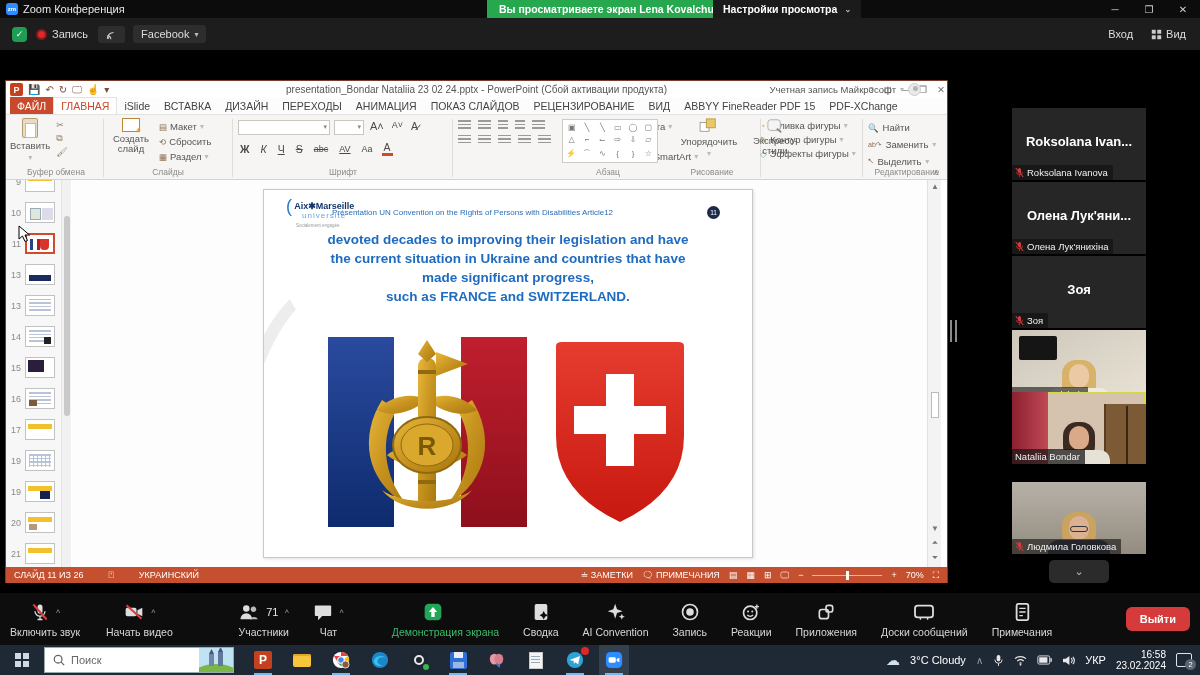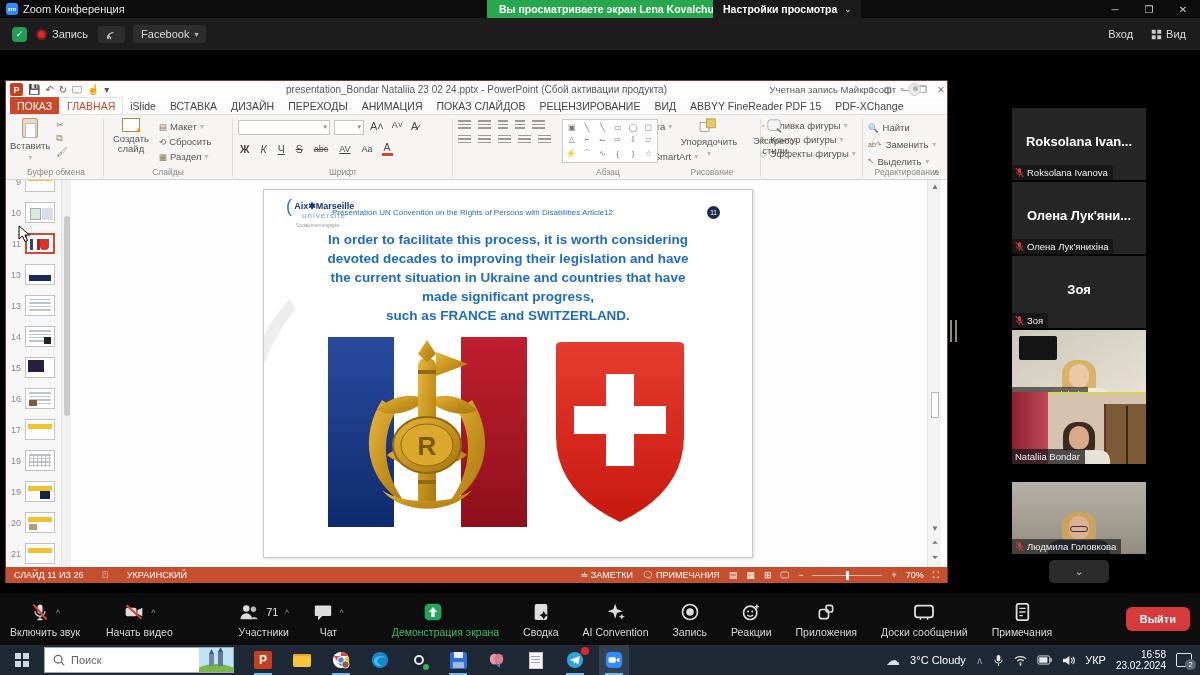--- a/index.html
+++ b/index.html
@@ -97,21 +97,21 @@
   .flagFR .r{flex:1;background:linear-gradient(180deg,#c01f2e,#8e0f1c);}
   .emblem{position:absolute;left:88px;top:150px;width:150px;height:185px;}
   .shieldCH{position:absolute;left:282px;top:150px;width:148px;height:186px;}
 
   
   .vscroll{position:absolute;left:921px;top:99px;width:14px;height:387px;background:#f3f3f3;border-left:1px solid #e2e2e2;color:#777;font-size:8px;}
   .vscroll .th{position:absolute;left:3px;width:8px;top:212px;height:26px;background:#fff;border:1px solid #bbb;}
   .vscroll .a{position:absolute;left:0;width:14px;text-align:center;}
 
   
-  .pstatus{position:absolute;left:0;top:486px;width:100%;height:16px;background:#c5502f;color:#fff;font-size:9px;display:flex;align-items:center;gap:19px;padding:0 8px;}
+  .pstatus{position:absolute;left:0;top:486px;width:100%;height:16px;background:#c5502f;color:#fff;font-size:9px;display:flex;align-items:center;gap:25px;padding:0 8px;}
   .pstatus .right{margin-left:auto;display:flex;align-items:center;gap:9px;}
   .zslider{width:70px;height:1px;background:#e7b5a4;position:relative;}
   .zslider:after{content:"";position:absolute;left:34px;top:-4px;width:3px;height:9px;background:#fff;}
 
   
   .handle{left:950px;top:320px;width:7px;height:22px;border-left:2px solid #8a8a8a;border-right:2px solid #8a8a8a;}
 
   
   .tile{position:absolute;left:1012px;width:134px;height:72px;background:#262626;overflow:hidden;}
   .tile-name{position:absolute;left:0;right:0;top:26px;text-align:center;color:#fff;font-weight:bold;font-size:13px;}
@@ -218,21 +218,21 @@
         <span>?</span>
         <span>⊡</span>
         <span>─</span>
         <span>❐</span>
         <span>✕</span>
       </span>
     </div>
 
     <div class="ppt-tabs">
 
-    <span class="tab">ПОКАЗ</span>
+    <span class="tab">ФАЙЛ</span>
         <span class="tab">ГЛАВНАЯ</span>
         <span class="tab">iSlide</span>
         <span class="tab">ВСТАВКА</span>
         <span class="tab">ДИЗАЙН</span>
         <span class="tab">ПЕРЕХОДЫ</span>
         <span class="tab">АНИМАЦИЯ</span>
         <span class="tab">ПОКАЗ СЛАЙДОВ</span>
         <span class="tab">РЕЦЕНЗИРОВАНИЕ</span>
         <span class="tab">ВИД</span>
         <span class="tab">ABBYY FineReader PDF 15</span>
@@ -528,21 +528,20 @@
         <div class="swoosh"></div>
         <div class="amu">
           <span class="par">(</span>
           <span>Aix✱Marseille</span><br>
           <span class="uni" style="margin-left:16px">université</span><br>
           <span class="tag" style="margin-left:10px">Socialement engagée</span>
         </div>
         <div class="slideheader">Présentation UN Convention on the Rights of Persons with Disabilities Article12</div>
         <div class="badge11">11</div>
         <div class="slidebody">
-          <div>In order to facilitate this process, it is worth considering</div>
           <div>devoted decades to improving their legislation and have</div>
           <div>the current situation in Ukraine and countries that have</div>
           <div>made significant progress,</div>
           <div>such as FRANCE and SWITZERLAND.</div>
         </div>
         <div class="flagFR">
           <div class="b"></div>
             <div class="w"></div>
             <div class="r"></div>
         </div>

